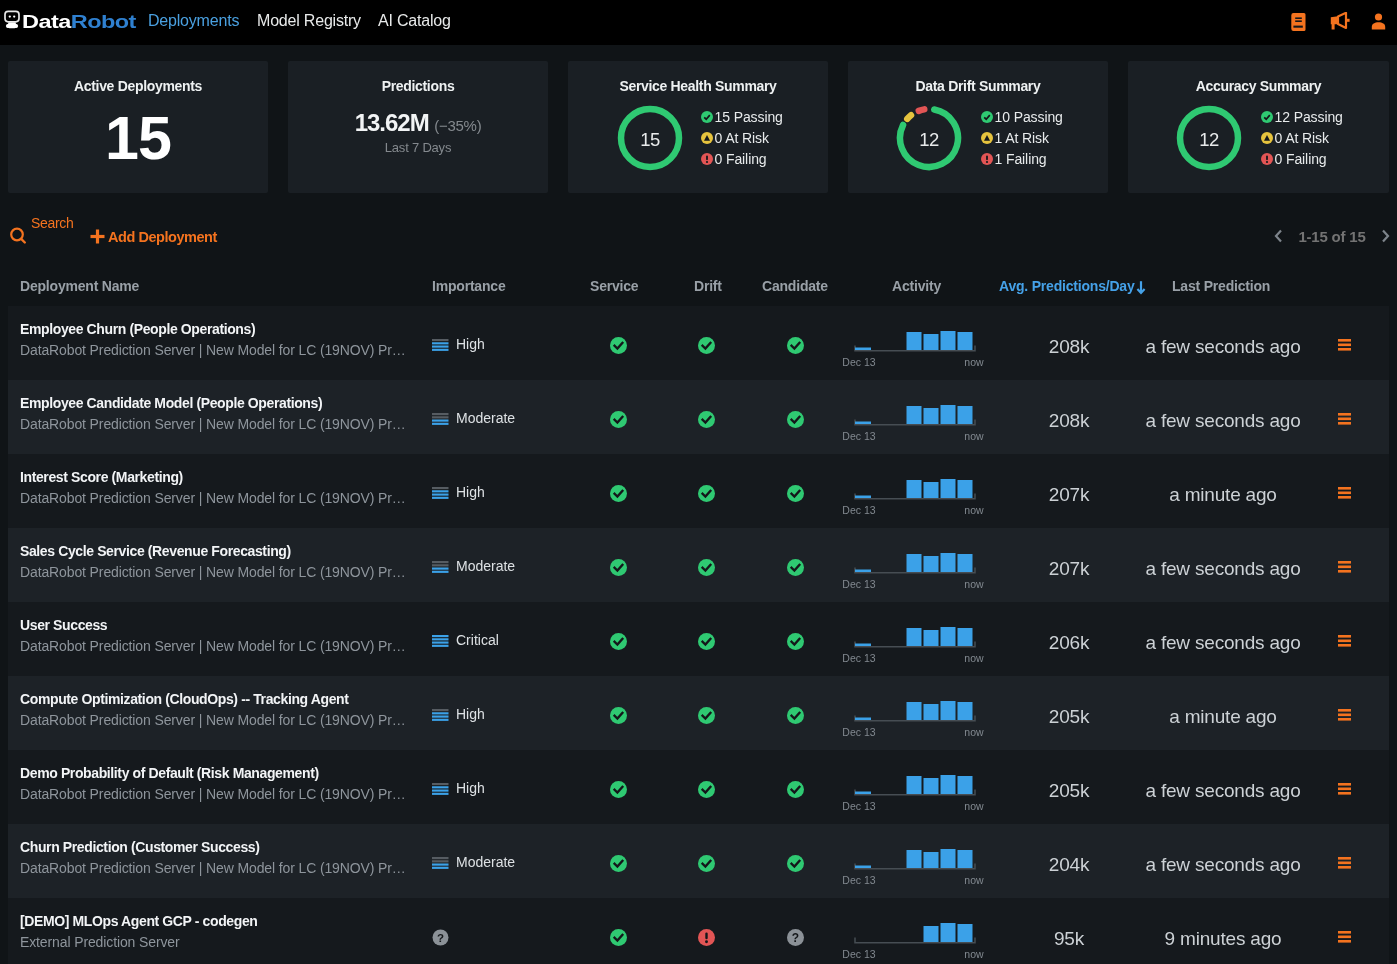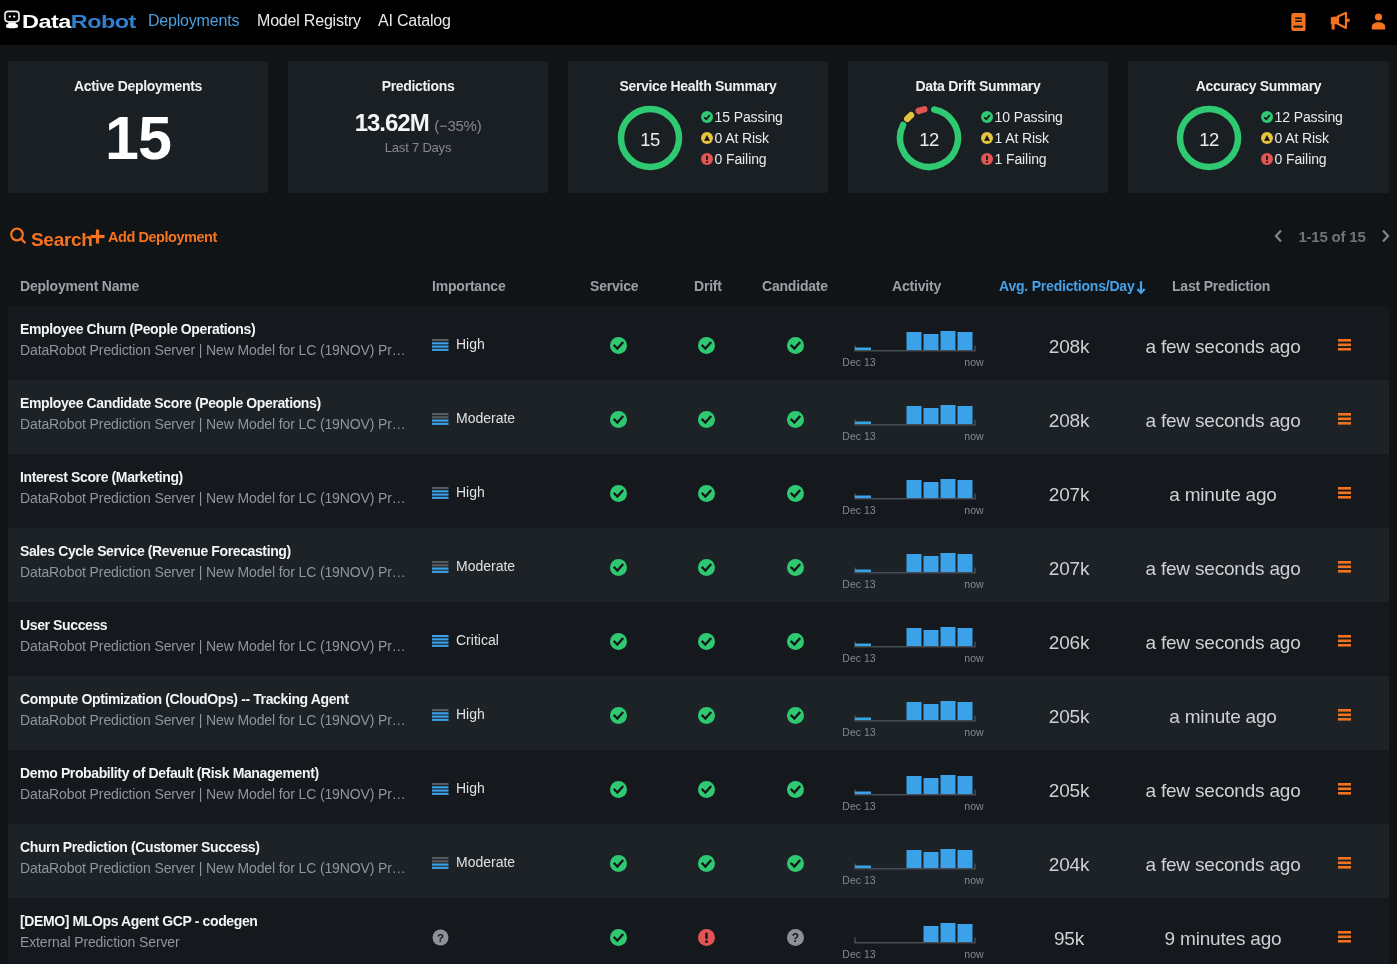--- a/index.html
+++ b/index.html
@@ -125,21 +125,21 @@
 <svg class="abs" style="left:1261px;top:153.2px" width="12" height="12" viewBox="0 0 12 12">
     <circle cx="6" cy="6" r="6" fill="#e25555"></circle>
     <rect x="5.1" y="2.5" width="1.8" height="4.7" rx="0.9" fill="#14171a"></rect>
     <circle cx="6" cy="9" r="1.1" fill="#14171a"></circle>
   </svg>
 <div class="leg" style="left:1274.5px;top:150.6px">0 Failing</div>
 <svg class="abs" style="left:9px;top:227px" width="18" height="18" viewBox="0 0 18 18">
 <circle cx="8" cy="7.5" r="5.8" fill="none" stroke="#f4731f" stroke-width="2.2"></circle>
 <line x1="12.2" y1="11.9" x2="15.8" y2="15.5" stroke="#f4731f" stroke-width="2.4" stroke-linecap="round"></line>
 </svg>
-<div class="abs" style="left:31px;top:229px;font-size:19px;font-weight:bold;color:#f4731f;letter-spacing:-0.3px">Search</div>
+<div class="abs" style="left:31px;top:215px;font-size:14px;font-weight:normal;color:#f4731f;letter-spacing:-0.3px">Search</div>
 <svg class="abs" style="left:90px;top:229px" width="15" height="15" viewBox="0 0 15 15">
 <rect x="5.9" y="0.5" width="3.2" height="14" fill="#f4731f"></rect>
     <rect x="0.5" y="5.9" width="14" height="3.2" fill="#f4731f"></rect>
 </svg>
 <div class="abs" style="left:108px;top:229px;font-size:14.5px;font-weight:bold;color:#f4731f;letter-spacing:-0.45px">Add Deployment</div>
 <svg class="abs" style="left:1274px;top:229px" width="9" height="14" viewBox="0 0 9 14">
     <path d="M7,1.5 L2,7 L7,12.5" stroke="#7d848b" stroke-width="2.2" fill="none"></path>
   </svg>
 <div class="abs ctr" style="left:1282px;top:228px;width:100px;font-size:15px;font-weight:bold;color:#737373;letter-spacing:-0.2px">1-15 of 15</div>
 <svg class="abs" style="left:1381px;top:229px" width="9" height="14" viewBox="0 0 9 14">
@@ -190,21 +190,21 @@
     <text x="134" y="36" font-size="10.5" fill="#828990" text-anchor="middle" font-family="Liberation Sans">now</text>
   </svg>
 <div class="abs val ctr" style="left:1019px;top:336px;width:100px">208k</div>
 <div class="abs val ctr" style="left:1143px;top:336px;width:160px">a few seconds ago</div>
 <svg class="abs" style="left:1337.5px;top:339px" width="13" height="12" viewBox="0 0 13 12">
     <rect x="0" y="0" width="13" height="2.6" fill="#f4731f"></rect>
     <rect x="0" y="4.5" width="13" height="2.6" fill="#f4731f"></rect>
     <rect x="0" y="9" width="13" height="2.6" fill="#f4731f"></rect>
   </svg>
 <div class="row rowB" style="top:380px"></div>
-<div class="abs title" style="left:20px;top:395px">Employee Candidate Score (People Operations)</div>
+<div class="abs title" style="left:20px;top:395px">Employee Candidate Model (People Operations)</div>
 <div class="abs sub" style="left:20px;top:416px">DataRobot Prediction Server | New Model for LC (19NOV) Pr…</div>
 <svg class="abs" style="left:432px;top:413px" width="17" height="12" viewBox="0 0 17 12">
     <rect x="0" y="0.00" width="16.5" height="2.15" fill="#565c62"></rect>
     <rect x="0" y="3.25" width="16.5" height="2.15" fill="#565c62"></rect>
     <rect x="0" y="6.50" width="16.5" height="2.15" fill="#3ba1e8"></rect>
     <rect x="0" y="9.75" width="16.5" height="2.15" fill="#3ba1e8"></rect>
   </svg>
 <div class="abs val2" style="left:456px;top:410px">Moderate</div>
 <svg class="abs" style="left:609.5px;top:410.5px" width="17" height="17" viewBox="0 0 17 17">
     <circle cx="8.5" cy="8.5" r="8.5" fill="#2fc972"></circle>

